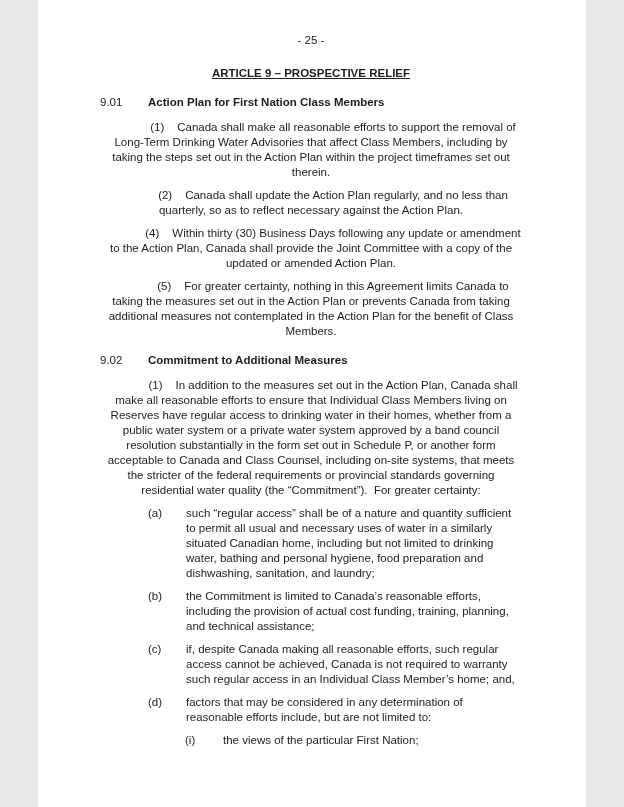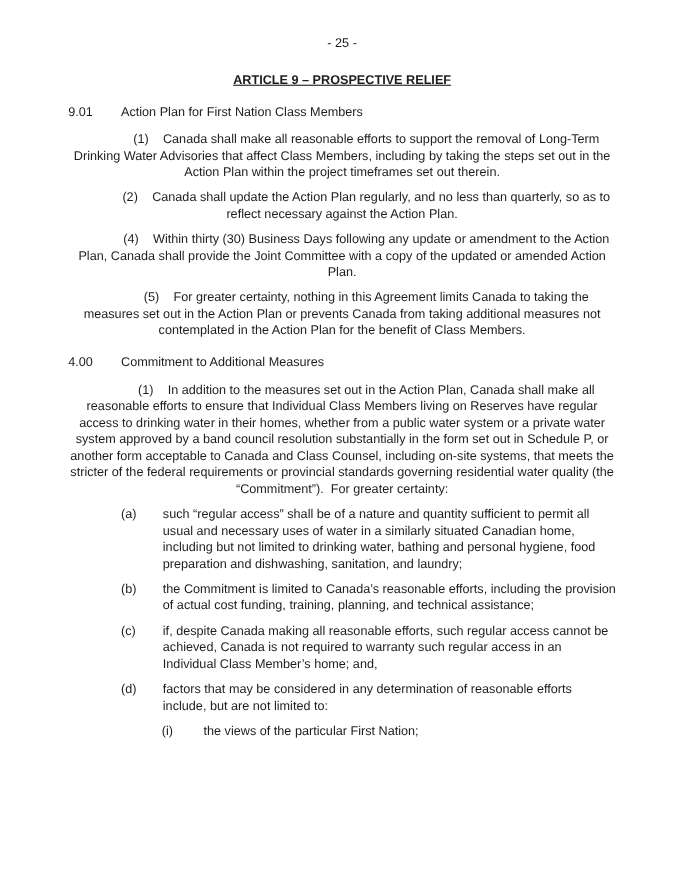--- a/index.html
+++ b/index.html
@@ -1,18 +1,18 @@
 <!DOCTYPE html>
 <html><head>
 <meta charset="utf-8">
 <style>
   html, body { margin: 0; padding: 0; background: #e8e8e8; }
   .page {
     position: relative;
-    width: 624px;
+    width: 548px;
     height: 807px;
     margin: 0 auto;
     background: #ffffff;
     box-sizing: border-box;
     padding: 33px 64px 0 62px;
     font-family: "Liberation Sans", sans-serif;
     font-size: 11.5px;
     line-height: 15px;
     color: #1d1d1d;
     overflow: hidden;
@@ -27,21 +27,21 @@
     text-decoration: underline;
   }
   .section-heading {
     margin-top: 14px;
   }
   .sec-num {
     display: inline-block;
     width: 48px;
   }
   .sec-title {
-    font-weight: normal;
+    font-weight: bold;
     text-align: right;
   }
   .para {
     margin: 8px 0 0 0;
     text-indent: 31px;
     text-align: center;
   }
   .para.first {
     margin-top: 10px;
   }
@@ -81,21 +81,21 @@
   <p class="para first"><span class="pnum">(1)</span><span>Canada shall make all reasonable efforts to support the removal of Long-Term Drinking Water Advisories that affect Class Members, including by taking the steps set out in the Action Plan within the project timeframes set out therein.</span></p>
 
   <p class="para"><span class="pnum">(2)</span><span>Canada shall update the Action Plan regularly, and no less than quarterly, so as to reflect necessary against the Action Plan.</span></p>
 
 
   <p class="para"><span class="pnum">(4)</span><span>Within thirty (30) Business Days following any update or amendment to the Action Plan, Canada shall provide the Joint Committee with a copy of the updated or amended Action Plan.</span></p>
 
   <p class="para"><span class="pnum">(5)</span><span>For greater certainty, nothing in this Agreement limits Canada to taking the measures set out in the Action Plan or prevents Canada from taking additional measures not contemplated in the Action Plan for the benefit of Class Members.</span></p>
 
   <div class="section-heading">
-    <span class="sec-num">4.00</span><span class="sec-title">Commitment to Additional Measures</span>
+    <span class="sec-num">9.02</span><span class="sec-title">Commitment to Additional Measures</span>
   </div>
 
   <p class="para first"><span class="pnum">(1)</span><span>In addition to the measures set out in the Action Plan, Canada shall make all reasonable efforts to ensure that Individual Class Members living on Reserves have regular access to drinking water in their homes, whether from a public water system or a private water system approved by a band council resolution substantially in the form set out in Schedule P, or another form acceptable to Canada and Class Counsel, including on-site systems, that meets the stricter of the federal requirements or provincial standards governing residential water quality (the “</span><span class="bold">Commitment</span><span>”).&nbsp; For greater certainty:</span></p>
 
   <div class="subitem">
     <span class="marker">(a)</span>
     <span class="itext">such “regular access” shall be of a nature and quantity sufficient to permit all usual and necessary uses of water in a similarly situated Canadian home, including but not limited to drinking water, bathing and personal hygiene, food preparation and dishwashing, sanitation, and laundry;</span>
   </div>
 
   <div class="subitem">

